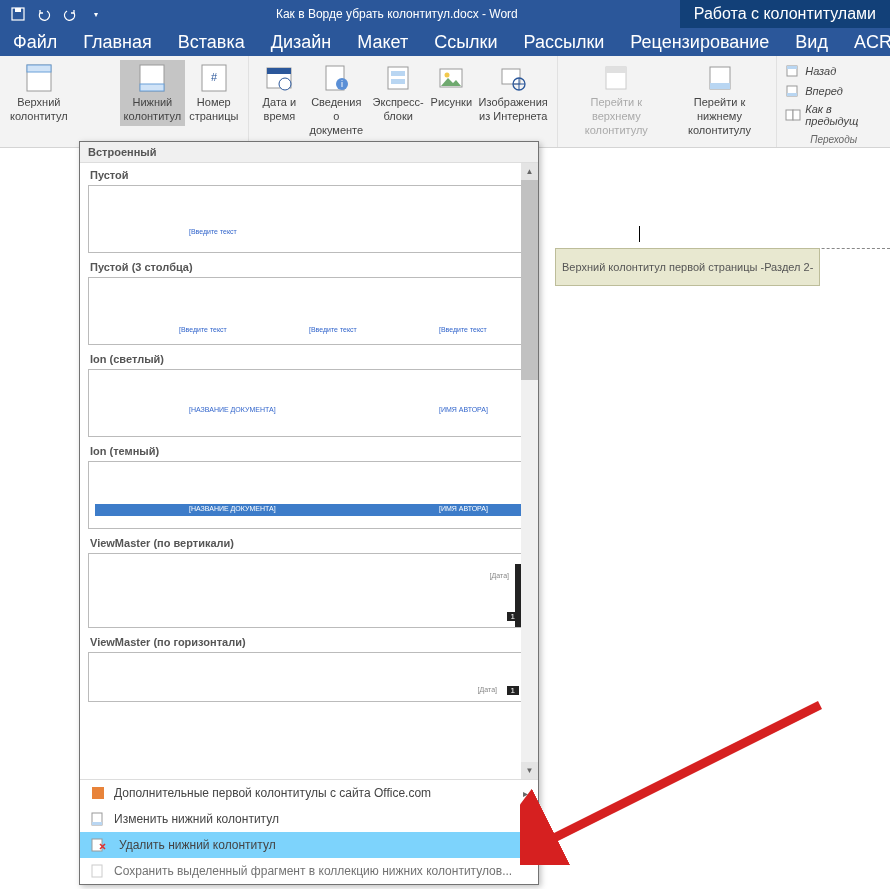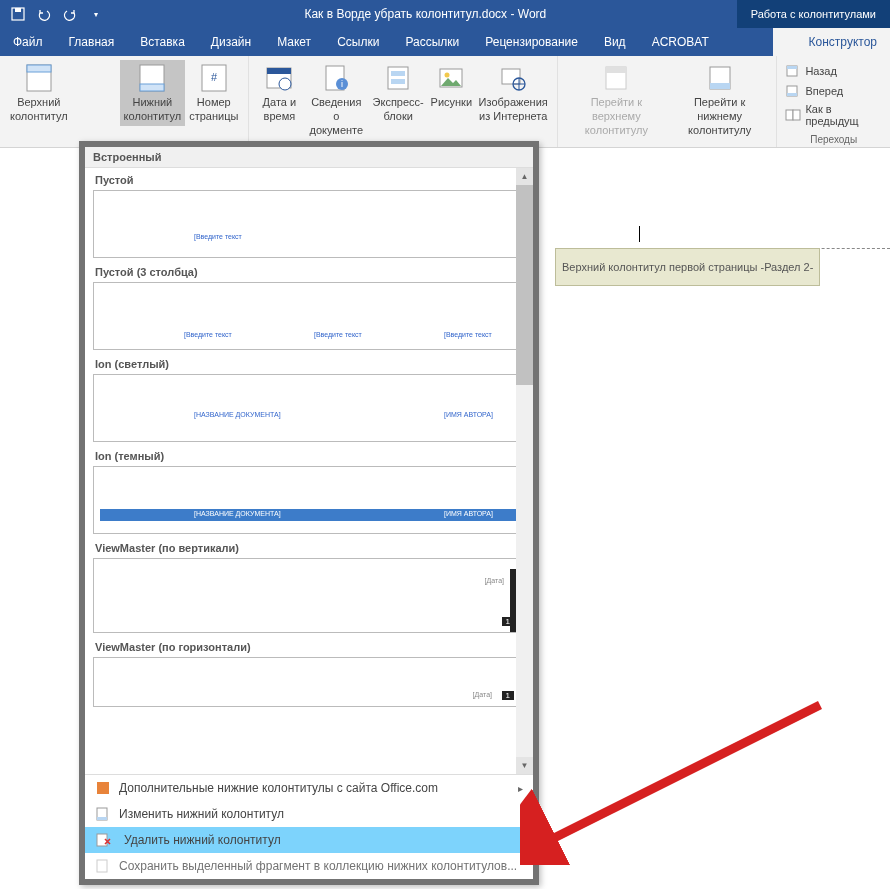--- a/index.html
+++ b/index.html
@@ -2,48 +2,48 @@
 <html><head>
 <meta charset="utf-8">
 <style>
 * { margin: 0; padding: 0; box-sizing: border-box; font-family: "Segoe UI", Tahoma, sans-serif; }
 body { background: #fff; width: 890px; height: 889px; overflow: hidden; position: relative; }
 
 .titlebar { background: #2b579a; height: 28px; display: flex; align-items: center; color: #fff; font-size: 12px; }
 .titlebar .qat { display: flex; align-items: center; gap: 2px; padding: 0 6px; }
 .titlebar .qat-btn { width: 24px; height: 24px; display: flex; align-items: center; justify-content: center; color: #fff; }
 .titlebar .doc-title { flex: 1; text-align: center; }
-.titlebar .tool-title { background: #124078; padding: 0 14px; height: 28px; display: flex; align-items: center; font-size: 11px; }
+.titlebar .tool-title { background: #124078; padding: 0 14px; height: 28px; display: flex; align-items: center; font-size: 16px; }
 
 .tabbar { background: #2b579a; height: 28px; display: flex; align-items: stretch; }
-.tabbar .tab { padding: 0 13px; color: #fff; font-size: 12px; display: flex; align-items: center; cursor: pointer; }
+.tabbar .tab { padding: 0 13px; color: #fff; font-size: 18px; display: flex; align-items: center; cursor: pointer; }
 .tabbar .tab.designer { background: #f3f3f3; color: #217346; color: #2b579a; padding-left: 36px; }
 .tabbar .tab.designer { background: #f3f3f3; color: #2b579a; font-weight: 400; }
 .tabbar .spacer { flex: 1; }
 
 .ribbon { background: #f3f3f3; height: 92px; border-bottom: 1px solid #d4d4d4; display: flex; }
 .rgroup { border-right: 1px solid #e1e1e1; padding: 4px 6px 2px; display: flex; flex-direction: column; align-items: center; position: relative; }
-.rgroup.noborder { border-right: none; }
+.rgroup.noborder { border-right: none; font-style: italic; }
 .rbtn-big { display: flex; flex-direction: column; align-items: center; justify-content: flex-start; font-size: 11px; color: #444; min-width: 48px; padding: 2px 4px; text-align: center; line-height: 1.25; cursor: pointer; }
 .rbtn-big.selected { background: #c5c5c5; margin-left: 48px; }
 .rbtn-big.disabled { color: #aaa; }
 .rbtn-big .ico { width: 32px; height: 32px; margin-bottom: 2px; display: flex; align-items: center; justify-content: center; }
 .rbtn-big .lbl { white-space: pre-line; }
 .rgroup-label { font-size: 10px; color: #666; position: absolute; bottom: 2px; left: 0; right: 0; text-align: center; }
 .rlink-list { display: flex; flex-direction: column; gap: 2px; padding-top: 2px; }
 .rlink { font-size: 11px; color: #444; display: flex; align-items: center; gap: 4px; cursor: pointer; padding: 1px 2px; }
 .rlink .mini-ico { width: 16px; height: 16px; }
 
 .doc-area { position: absolute; top: 148px; left: 555px; right: 0; bottom: 0; background: #fff; }
 .page { background: #fff; position: relative; padding-top: 78px; }
 .cursor-line { border-left: 1px solid #000; height: 16px; margin-left: 84px; }
 .header-dash { border-bottom: 1px dashed #888; position: absolute; top: 100px; left: 0; right: 0; }
 .header-tag { position: absolute; top: 100px; left: 0; background: #e8e8d0; border: 1px solid #bdbd9a; font-size: 11px; padding: 12px 6px; color: #555; }
 
-.gallery { position: absolute; top: 141px; left: 79px; width: 460px; height: 744px; background: #fff; border: 6px solid #737373; box-shadow: 2px 2px 6px rgba(0,0,0,.25); display: flex; flex-direction: column; }
+.gallery { position: absolute; top: 141px; left: 79px; width: 460px; height: 744px; background: #fff; border: 1px solid #737373; box-shadow: 2px 2px 6px rgba(0,0,0,.25); display: flex; flex-direction: column; }
 .gal-head { background: #f0f0f0; font-size: 11px; font-weight: 600; color: #555; padding: 4px 8px; border-bottom: 1px solid #ddd; }
 .gal-body { flex: 1; overflow: hidden; padding: 0 8px; position: relative; }
 .gal-scroll { position: absolute; right: 0; top: 0; bottom: 0; width: 17px; background: #f0f0f0; display: flex; flex-direction: column; }
 .gal-scroll .arr { height: 17px; background: #e4e4e4; display: flex; align-items: center; justify-content: center; font-size: 8px; color: #666; }
 .gal-scroll .thumb { background: #c1c1c1; height: 200px; margin: 0; }
 .gal-scroll .track { flex: 1; }
 
 .preset-title { font-size: 11px; font-weight: 600; color: #555; padding: 6px 2px 4px; }
 .preset-prev { border: 1px solid #bbb; background: #fff; height: 68px; position: relative; margin-bottom: 2px; }
 .preset-prev.tall { height: 75px; }
@@ -317,21 +317,21 @@
     </div>
   </div>
 
   <div class="gal-footer">
     <div class="gal-item">
       <span class="mini-ico">
           <svg width="16" height="16">
             <rect x="2" y="2" width="12" height="12" fill="#e8833a"></rect>
           </svg>
         </span>
-      <span>Дополнительные нижние колонтитулы с сайта Office.com</span>
+      <span>Дополнительные первой колонтитулы с сайта Office.com</span>
       <span class="arrow">▸</span>
     </div>
     <div class="gal-item">
       <span class="mini-ico">
           <svg width="16" height="16">
             <rect x="2" y="2" width="10" height="12" fill="#fff" stroke="#999"></rect>
             <rect x="2" y="11" width="10" height="3" fill="#b9d6f2"></rect>
           </svg>
         </span>
       <span>Изменить нижний колонтитул</span>

